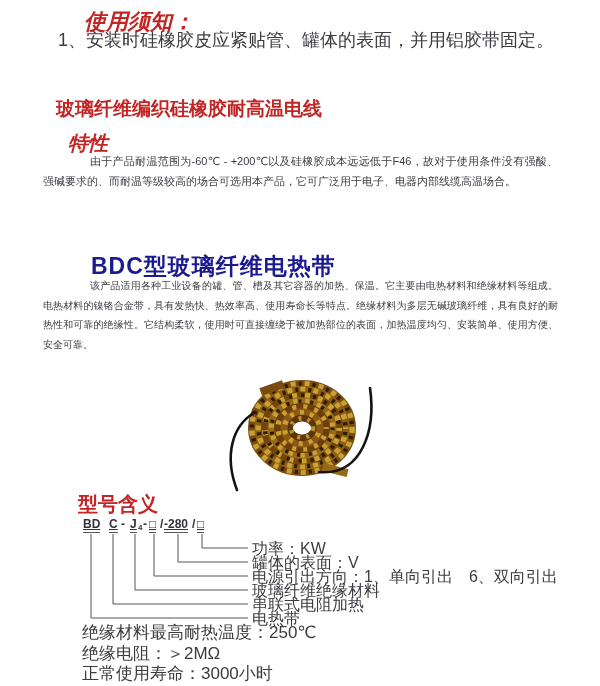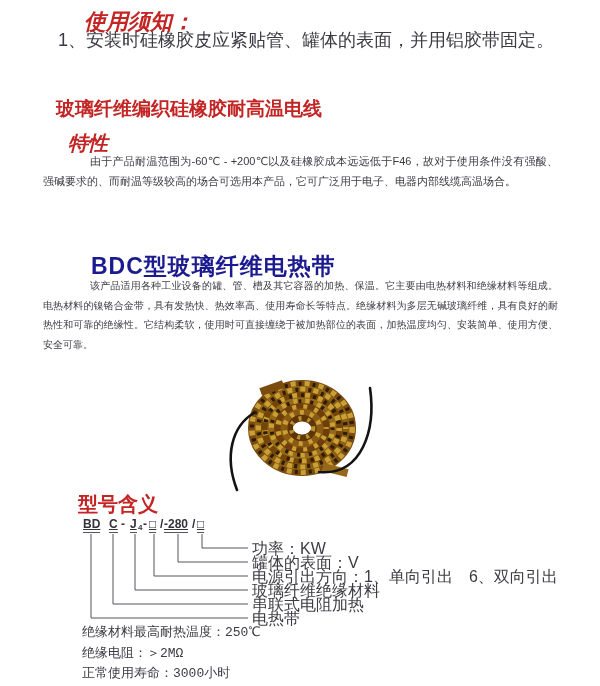--- a/index.html
+++ b/index.html
@@ -21,21 +21,21 @@
   #model-title{left:78px;top:491px;font-size:20px;}
   #model-diagram{left:80px;top:517px;width:480px;height:112px;}
   #code-line{position:absolute;left:0;top:0;height:18px;width:150px;font-size:12px;
              font-weight:bold;color:#33333b;}
   .seg{position:absolute;top:0;white-space:nowrap;}
   .seg.u{border-bottom:1px solid #55555c;padding-bottom:1px;text-decoration:underline;}
   .seg.sub{font-size:8px;top:6px;font-weight:bold;}
   #elbow-svg{position:absolute;left:0;top:0;}
   .dlabel{position:absolute;left:172px;font-size:16px;line-height:13px;
           white-space:nowrap;color:#3b3b42;}
-  #specs{left:82px;top:623px;font-size:13px;line-height:20.5px;width:420px;font-family:Liberation Mono, monospace;}
+  #specs{left:82px;top:623px;font-size:17px;line-height:20.5px;width:420px;}
 </style>
 </head>
 <body>
 
 <div class="abs h-red" id="notice-title">使用须知：</div>
 
 <div class="abs" id="notice-list">
   <div>1、安装时硅橡胶皮应紧贴管、罐体的表面，并用铝胶带固定。</div>
 </div>
 

